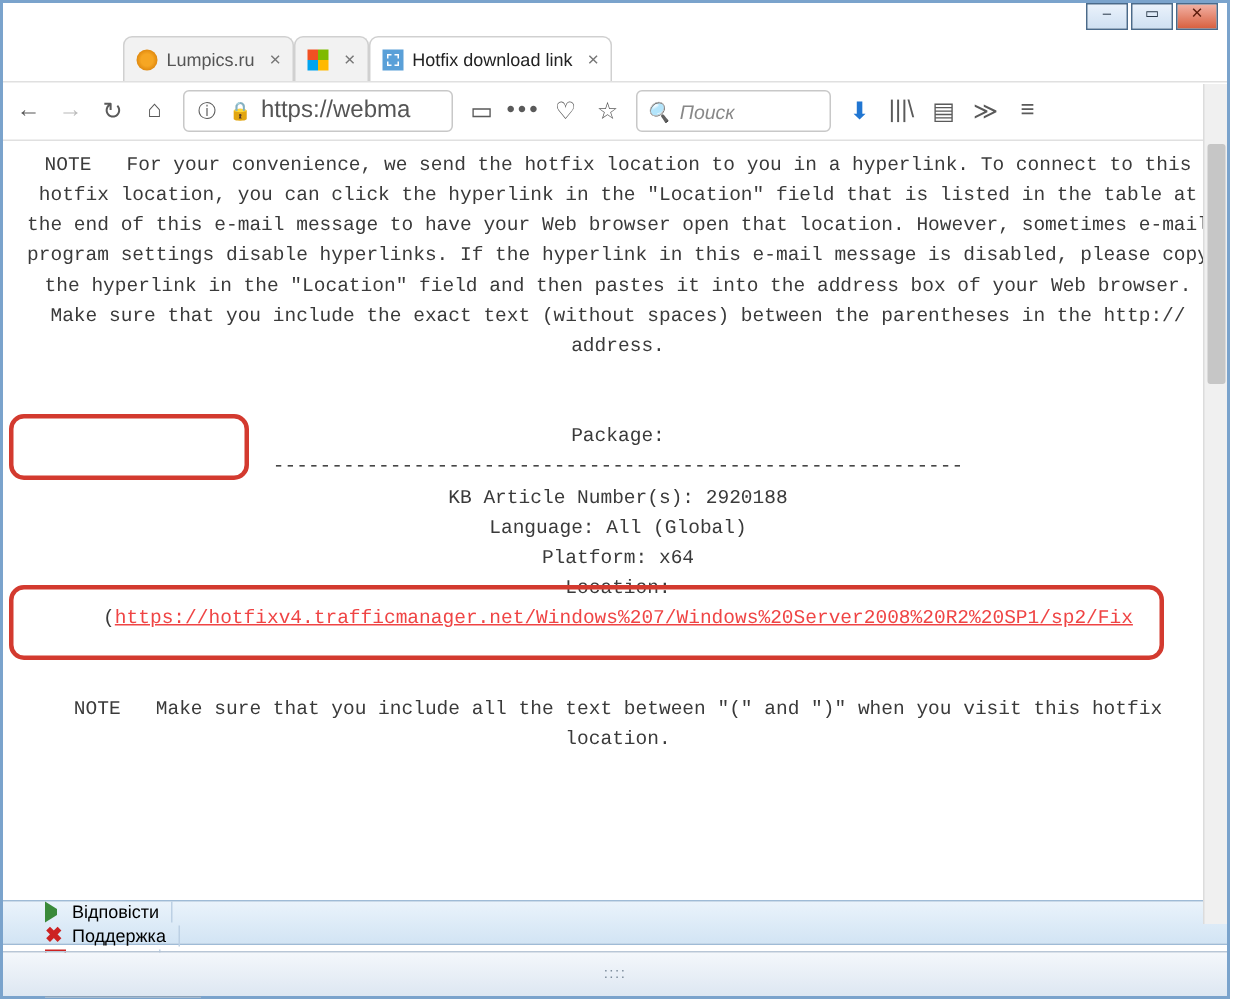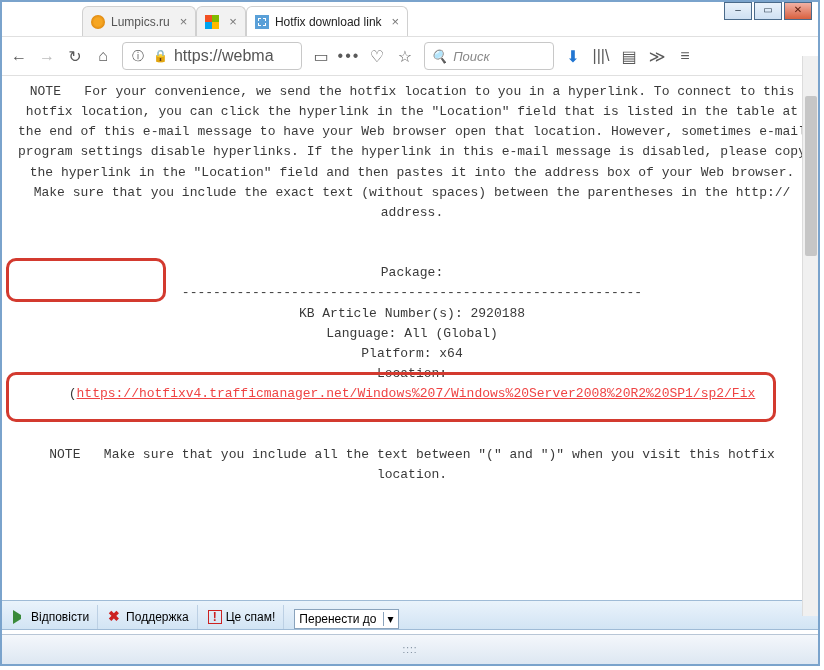--- a/index.html
+++ b/index.html
@@ -39,20 +39,21 @@
   text-align: center;
   color: #2a3a4a;
 }
 .win-btn.close { background: linear-gradient(#f2b1a4,#d8603f); color:#5a1a0a; }
 
 
 .tabstrip {
   display: flex;
   align-items: flex-end;
   height: 34px;
+  margin-top: 18px;
   padding-left: 80px;
   gap: 0;
 }
 .tab {
   display: flex;
   align-items: center;
   height: 30px;
   padding: 0 8px 0 8px;
   border-top-left-radius: 6px;
   border-top-right-radius: 6px;
@@ -136,24 +137,25 @@
 
 .mailbar {
   position:absolute;
   left:0; right:0;
   bottom:34px;
   height:30px;
   background: linear-gradient(#eaf3fb,#d2e4f4);
   border-top:1px solid #9fbbd6;
   border-bottom:1px solid #9fbbd6;
   display:flex;
-  align-items:flex-end;
-  padding-left:3px;
+  align-items:flex-start;
+  padding-left:20px;
   gap:2px;
   font-size:12px;
+  flex-direction:column;
 }
 .mailbtn {
   display:flex; align-items:center;
   padding:0 8px; height:24px;
   gap:4px;
   border-right:1px solid #bcd0e4;
 }
 .mailbtn:last-of-type { border-right:none; }
 .mi { width:14px; height:14px; display:inline-block; }
 .mi-reply { border-left:8px solid #3a8a3a; border-top:5px solid transparent; border-bottom:5px solid transparent; }

